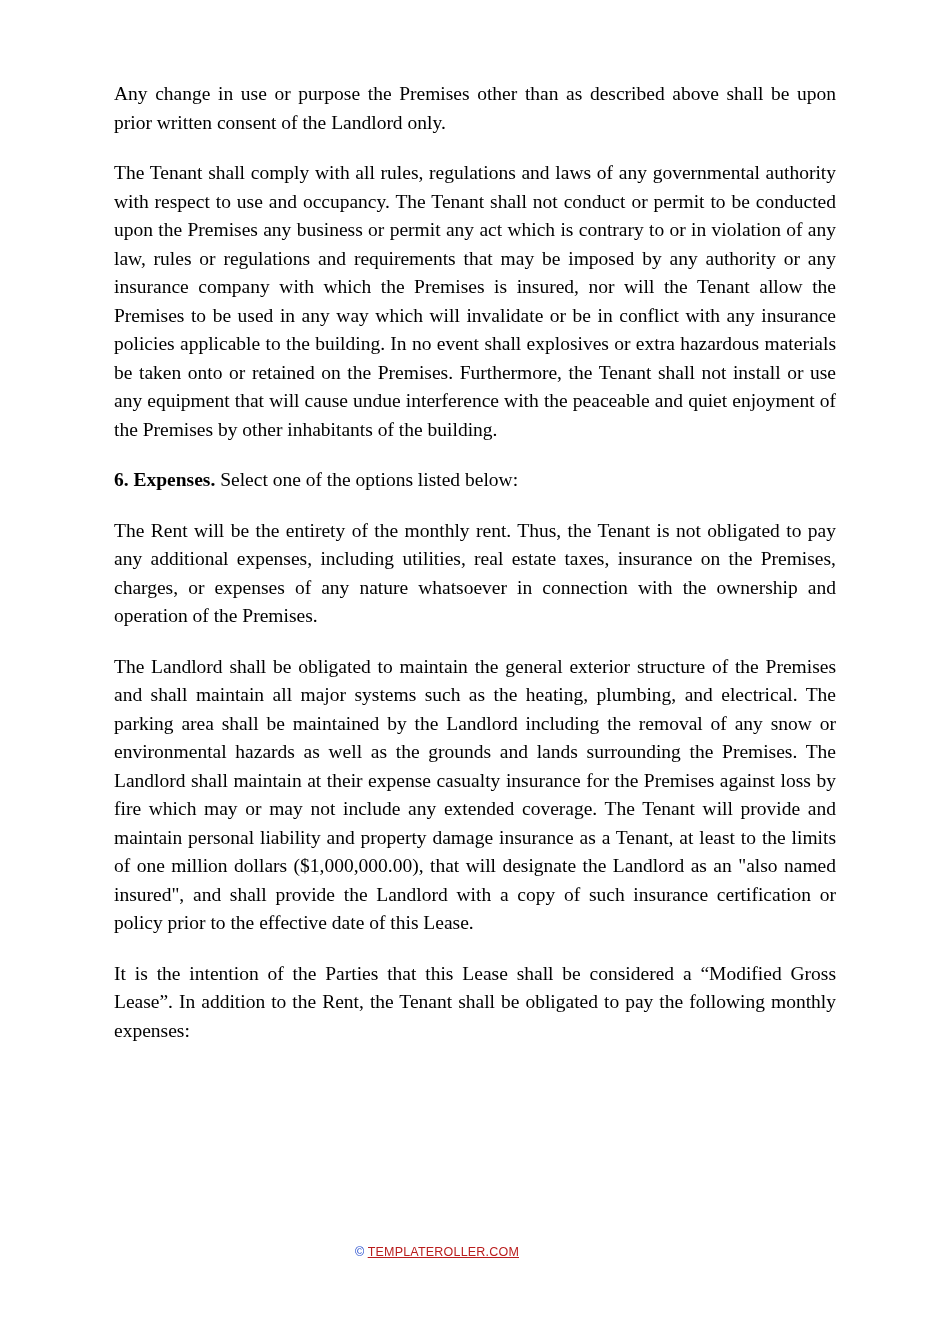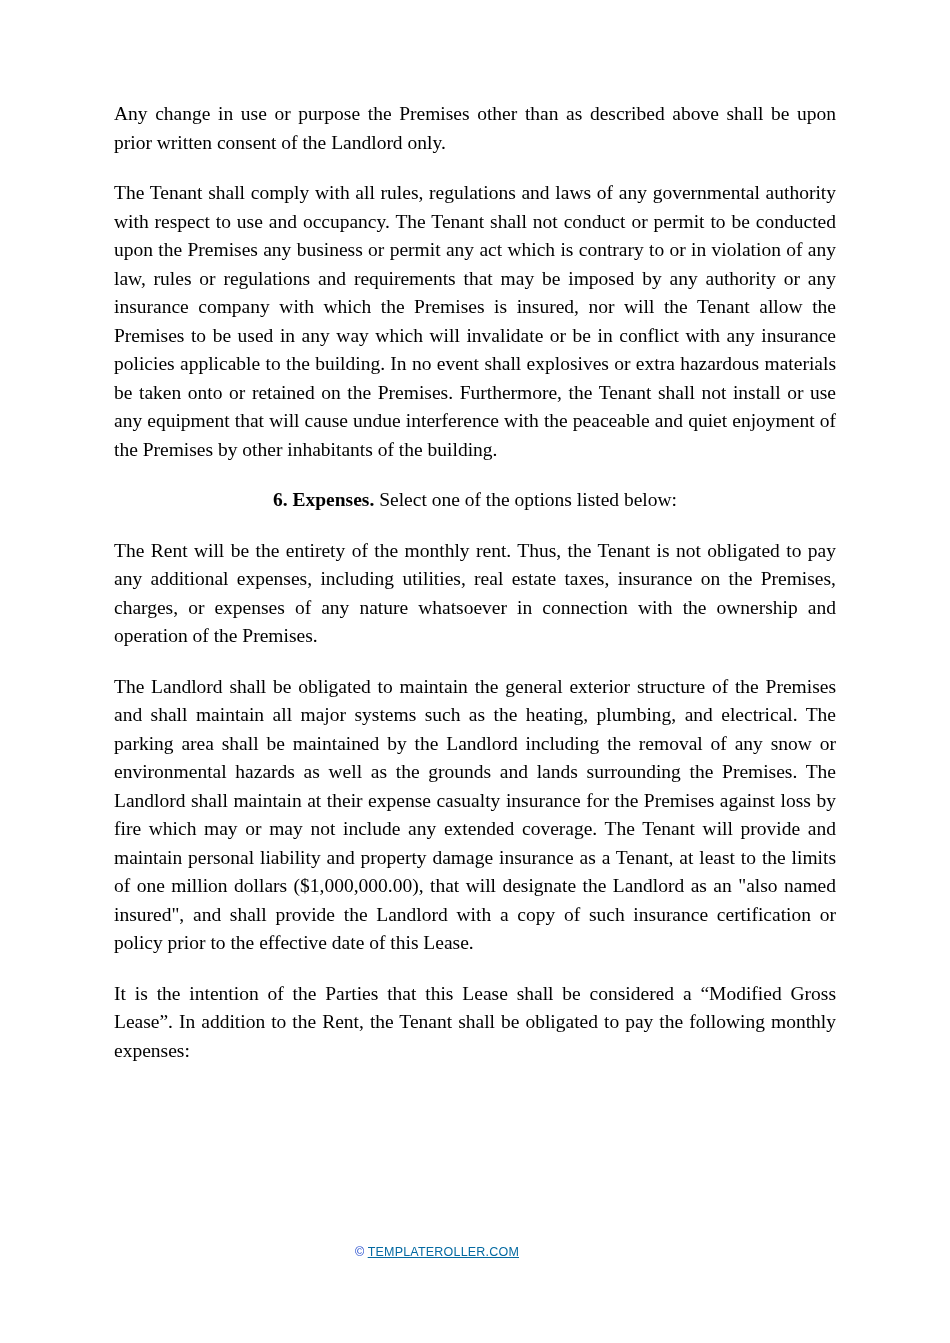--- a/index.html
+++ b/index.html
@@ -12,41 +12,41 @@
     height: 1343px;
     font-family: "Liberation Serif", "DejaVu Serif", serif;
     color: #000000;
     position: relative;
     overflow: hidden;
   }
   .page {
     width: 874px;
     height: 1343px;
     box-sizing: border-box;
-    padding: 100px 114px 0 114px;
+    padding: 80px 114px 0 114px;
     position: relative;
   }
   .doc-body {
     width: 722px;
   }
   p.para {
     margin: 0 0 22px 0;
     font-size: 19.5px;
     line-height: 28.5px;
     text-align: justify;
     text-justify: inter-word;
   }
   p.para:last-child {
     margin-bottom: 8px;
   }
   .section-heading {
     margin: 0 0 22px 0;
     font-size: 19.5px;
     line-height: 28.5px;
-    text-align: center;
+    text-align: left;
   }
   .section-heading .num {
     font-weight: bold;
   }
   .option-line {
     margin: 0 0 22px 0;
     font-size: 19.5px;
     line-height: 28.5px;
     font-weight: bold;
     padding-left: 30px;
@@ -67,21 +67,21 @@
     right: 0;
     bottom: 84px;
     text-align: center;
     font-family: "Liberation Sans", sans-serif;
     font-size: 12.5px;
   }
   .footer .mark {
     color: #1a44cc;
   }
   .footer .brand {
-    color: #0369a1;
+    color: #b91c1c;
     text-decoration: underline;
     letter-spacing: 0.2px;
   }
 </style>
 </head>
 <body>
 
 <div class="page">
   <div class="doc-body">
 

